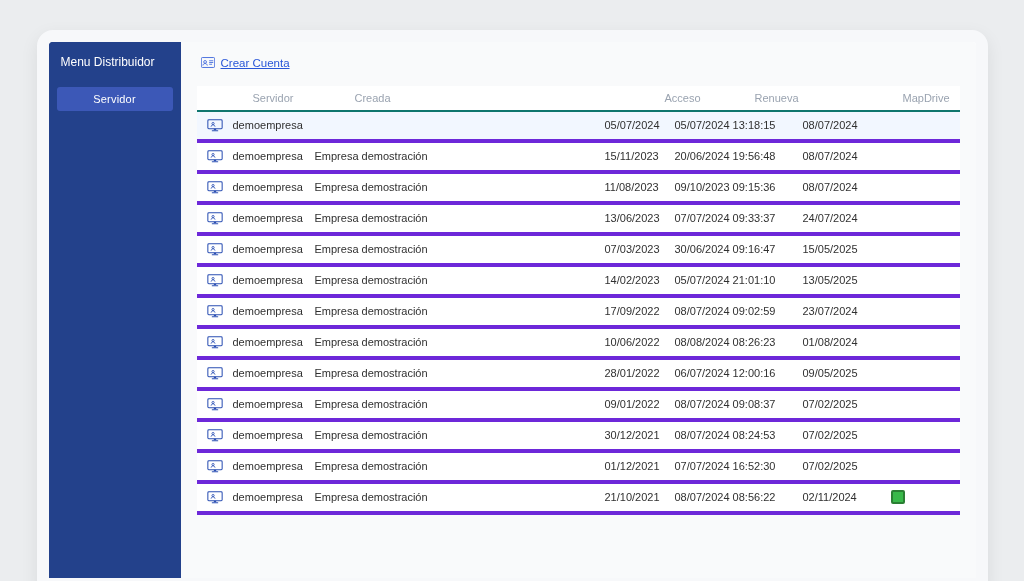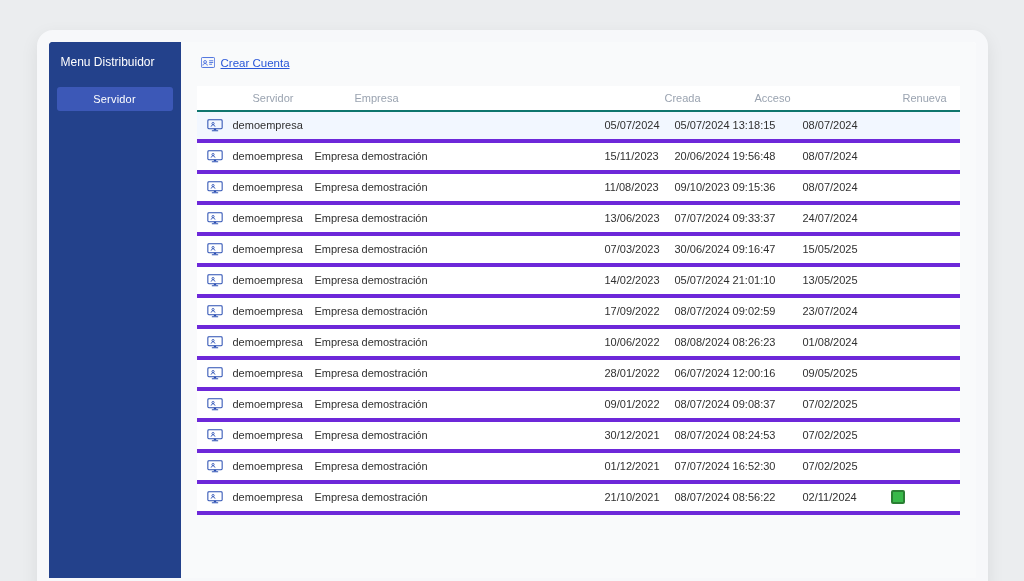--- a/index.html
+++ b/index.html
@@ -139,21 +139,20 @@
             <line x1="14" y1="12" x2="19" y2="12" stroke="#2956d8" stroke-width="1.3"></line>
           </svg>
         </span>
         <span>Crear Cuenta</span>
       </div>
 
       <div class="table">
         <div class="thead">
           <div></div>
           <div>Servidor</div>
-          <div>Empresa</div>
           <div>Creada</div>
           <div>Acceso</div>
           <div>Renueva</div>
           <div>MapDrive</div>
         </div>
         <div id="rows">
             <div class="row">
               <div class="icon-cell">
                 <svg viewBox="0 0 24 20">
                   <rect x="1" y="1" width="22" height="14" rx="1.5" fill="none" stroke="#2b4fb3" stroke-width="1.6"></rect>

